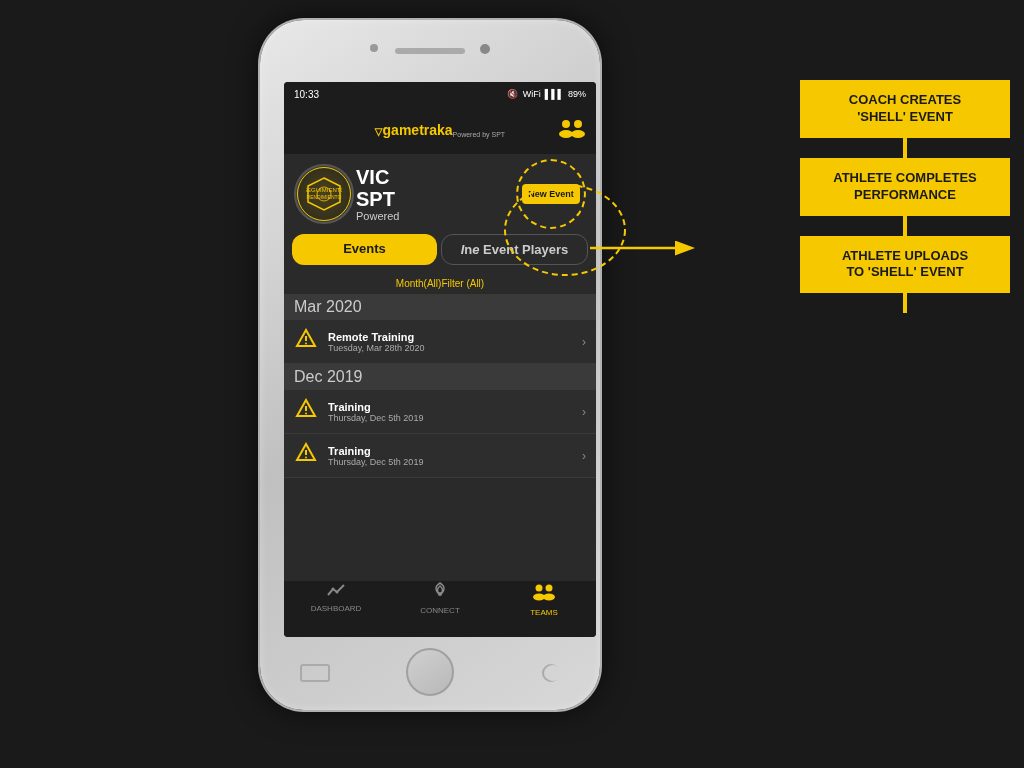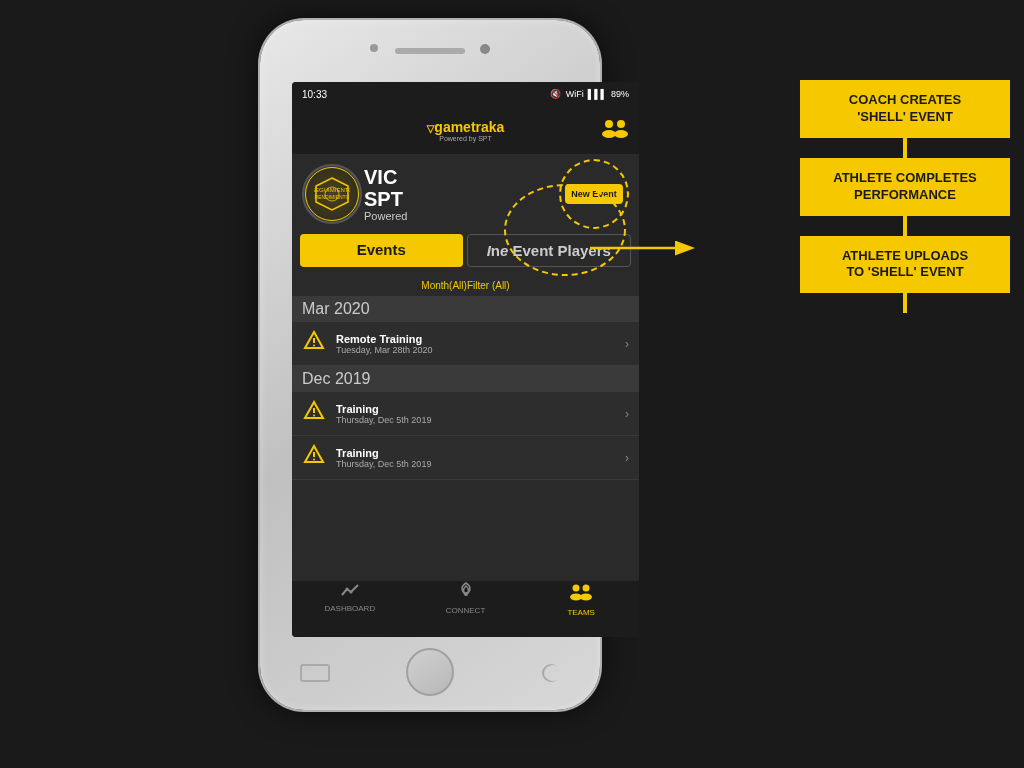--- a/index.html
+++ b/index.html
@@ -30,23 +30,23 @@
       top: 20px;
       width: 340px;
       height: 690px;
       background: linear-gradient(145deg, #e8e8e8, #c0c0c0, #d8d8d8);
       border-radius: 44px;
       box-shadow: 0 0 0 2px #b0b0b0, 0 0 30px rgba(0,0,0,0.7), inset 0 0 8px rgba(255,255,255,0.3);
     }
 
     .phone-screen {
       position: absolute;
-      left: 32px;
+      left: 24px;
       top: 62px;
-      width: 347px;
+      width: 312px;
       height: 555px;
       background: #2a2a2a;
       border-radius: 4px;
       overflow: hidden;
     }
 
     
     .phone-speaker {
       position: absolute;
       top: 28px;
@@ -131,22 +131,22 @@
     
     .app-header {
       background: #1c1c1c;
       padding: 8px 10px;
       display: flex;
       align-items: center;
       justify-content: space-between;
     }
     .logo-area {
       display: flex;
-      flex-direction: column;
-      align-items: center;
+      flex-direction: row;
+      align-items: flex-end;
     }
     .logo-text {
       font-size: 14px;
       font-weight: bold;
       color: #f5c800;
     }
     .logo-sub {
       font-size: 7px;
       color: #aaa;
     }
@@ -224,22 +224,22 @@
     
     .tab-bar {
       display: flex;
       background: #2a2a2a;
       padding: 0 8px 8px;
       gap: 4px;
     }
     .tab-btn {
       flex: 1;
       padding: 7px 16px;
-      border-radius: 4px;
-      font-size: 15px;
+      border-radius: 12px;
+      font-size: 13px;
       font-weight: bold;
       text-align: center;
       cursor: pointer;
     }
     .tab-active {
       background: #f5c800;
       color: #1a1a1a;
     }
     .tab-inactive {
       background: transparent;

